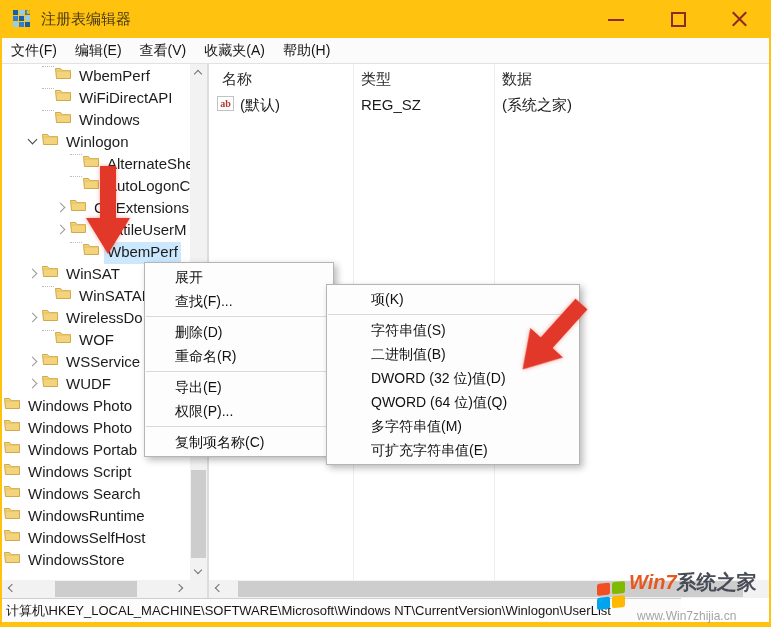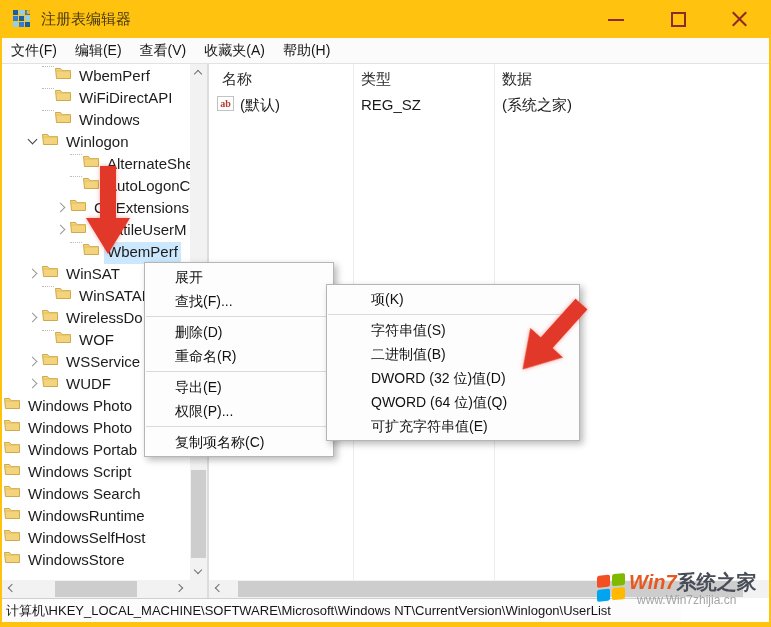--- a/index.html
+++ b/index.html
@@ -78,21 +78,21 @@
   .arrow2{left:528px;top:292px;transform:rotate(42deg)}
   
   .statusbar{position:absolute;left:2px;top:598px;width:679px;height:24px;background:#fcfcfc;border-top:1px solid #cfcfcf;
     box-sizing:border-box;font-size:13px;color:#161616;line-height:23px;padding-left:4px;white-space:nowrap;overflow:hidden;z-index:20}
   
   .watermark{position:absolute;left:596px;top:570px;z-index:60;display:flex;align-items:center}
   .wm-text{margin-left:3px}
   .wm-brand{font-size:20px;font-weight:bold;line-height:24px;white-space:nowrap}
   .wm-pre{color:#e8571f;font-style:italic}
   .wm-suf{color:#474c57}
-  .wm-url{font-size:12px;color:#9b9b9b;margin:0 0 0 8px;line-height:13px;opacity:.9}
+  .wm-url{font-size:12px;color:#9b9b9b;margin:16px 0 0 8px;line-height:13px;opacity:.9}
   
   .frame{position:absolute;inset:0;border:2px solid var(--titlebar,#FFC20E);border-bottom-width:5px;pointer-events:none;z-index:55}
 </style>
 </head>
 <body>
 
 <div class="win">
 
   <div class="titlebar">
     <span class="app-icon">
@@ -405,20 +405,21 @@
       <div class="mi">复制项名称(C)</div>
     </div>
 
   <div class="menu smenu" id="smenu">
       <div class="mi">项(K)</div>
       <div class="msep"></div>
       <div class="mi">字符串值(S)</div>
       <div class="mi">二进制值(B)</div>
       <div class="mi">DWORD (32 位)值(D)</div>
       <div class="mi">QWORD (64 位)值(Q)</div>
+      <div class="mi">多字符串值(M)</div>
       <div class="mi">可扩充字符串值(E)</div>
     </div>
 
   <div class="arrow arrow1">
     <svg width="44" height="90" viewBox="0 0 44 90">
       <polygon points="14,0 30,0 30,52 44,52 22,88 0,52 14,52" fill="var(--red-arrow,#E2382A)"></polygon>
     </svg>
   </div>
   <div class="arrow arrow2">
     <svg width="44" height="90" viewBox="0 0 44 90">

